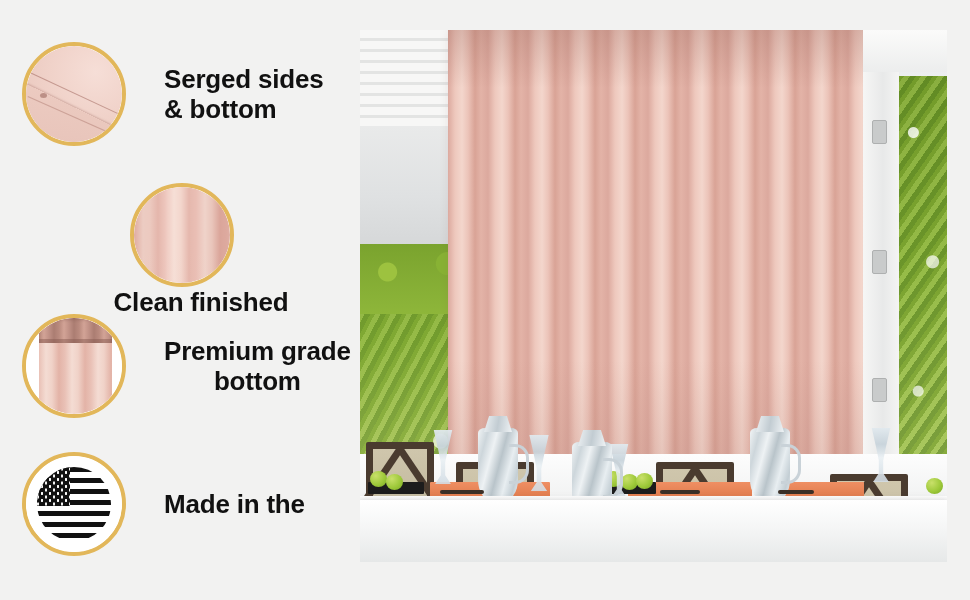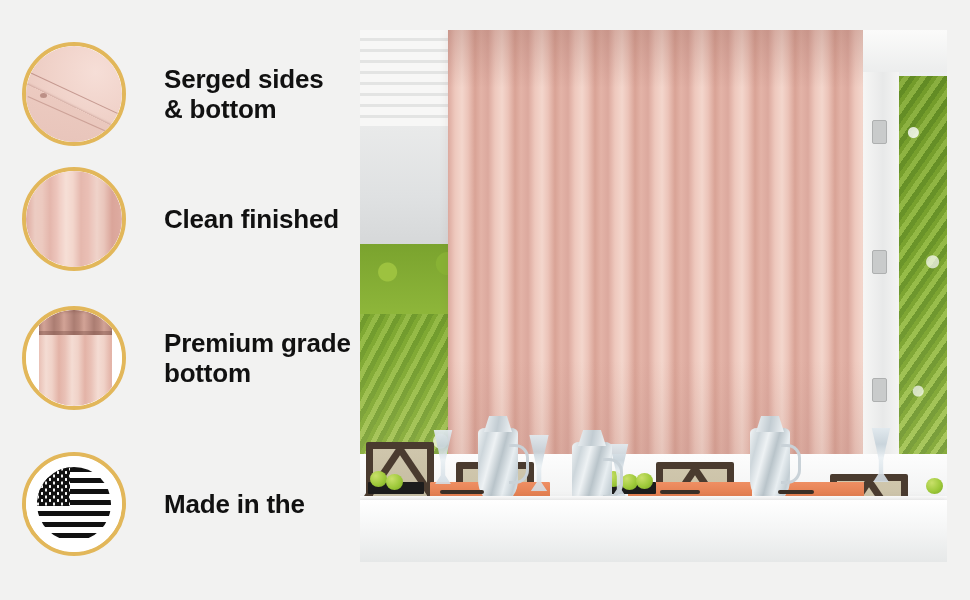--- a/index.html
+++ b/index.html
@@ -30,22 +30,22 @@
   }
   .feature-row {
     position: absolute;
     left: 22px;
     width: 320px;
     height: 104px;
     display: flex;
     align-items: center;
   }
   .feature-row[data-row="0"] { top: 42px; }
-  .feature-row[data-row="1"] { top: 167px; }
-  .feature-row[data-row="2"] { top: 306px; }
+  .feature-row[data-row="1"] { top: 183px; flex-direction: column; }
+  .feature-row[data-row="2"] { top: 314px; text-align: center; }
   .feature-row[data-row="3"] { top: 452px; }
 
   .badge {
     position: relative;
     width: 104px;
     height: 104px;
     border-radius: 50%;
     flex: 0 0 104px;
     box-sizing: border-box;
     border: 4px solid #e2b75a;

